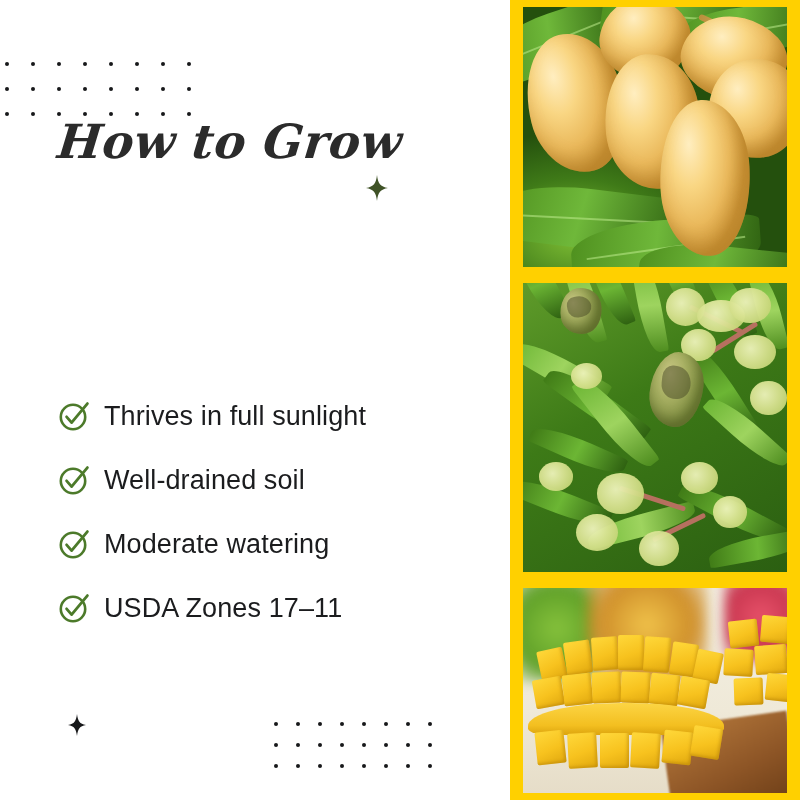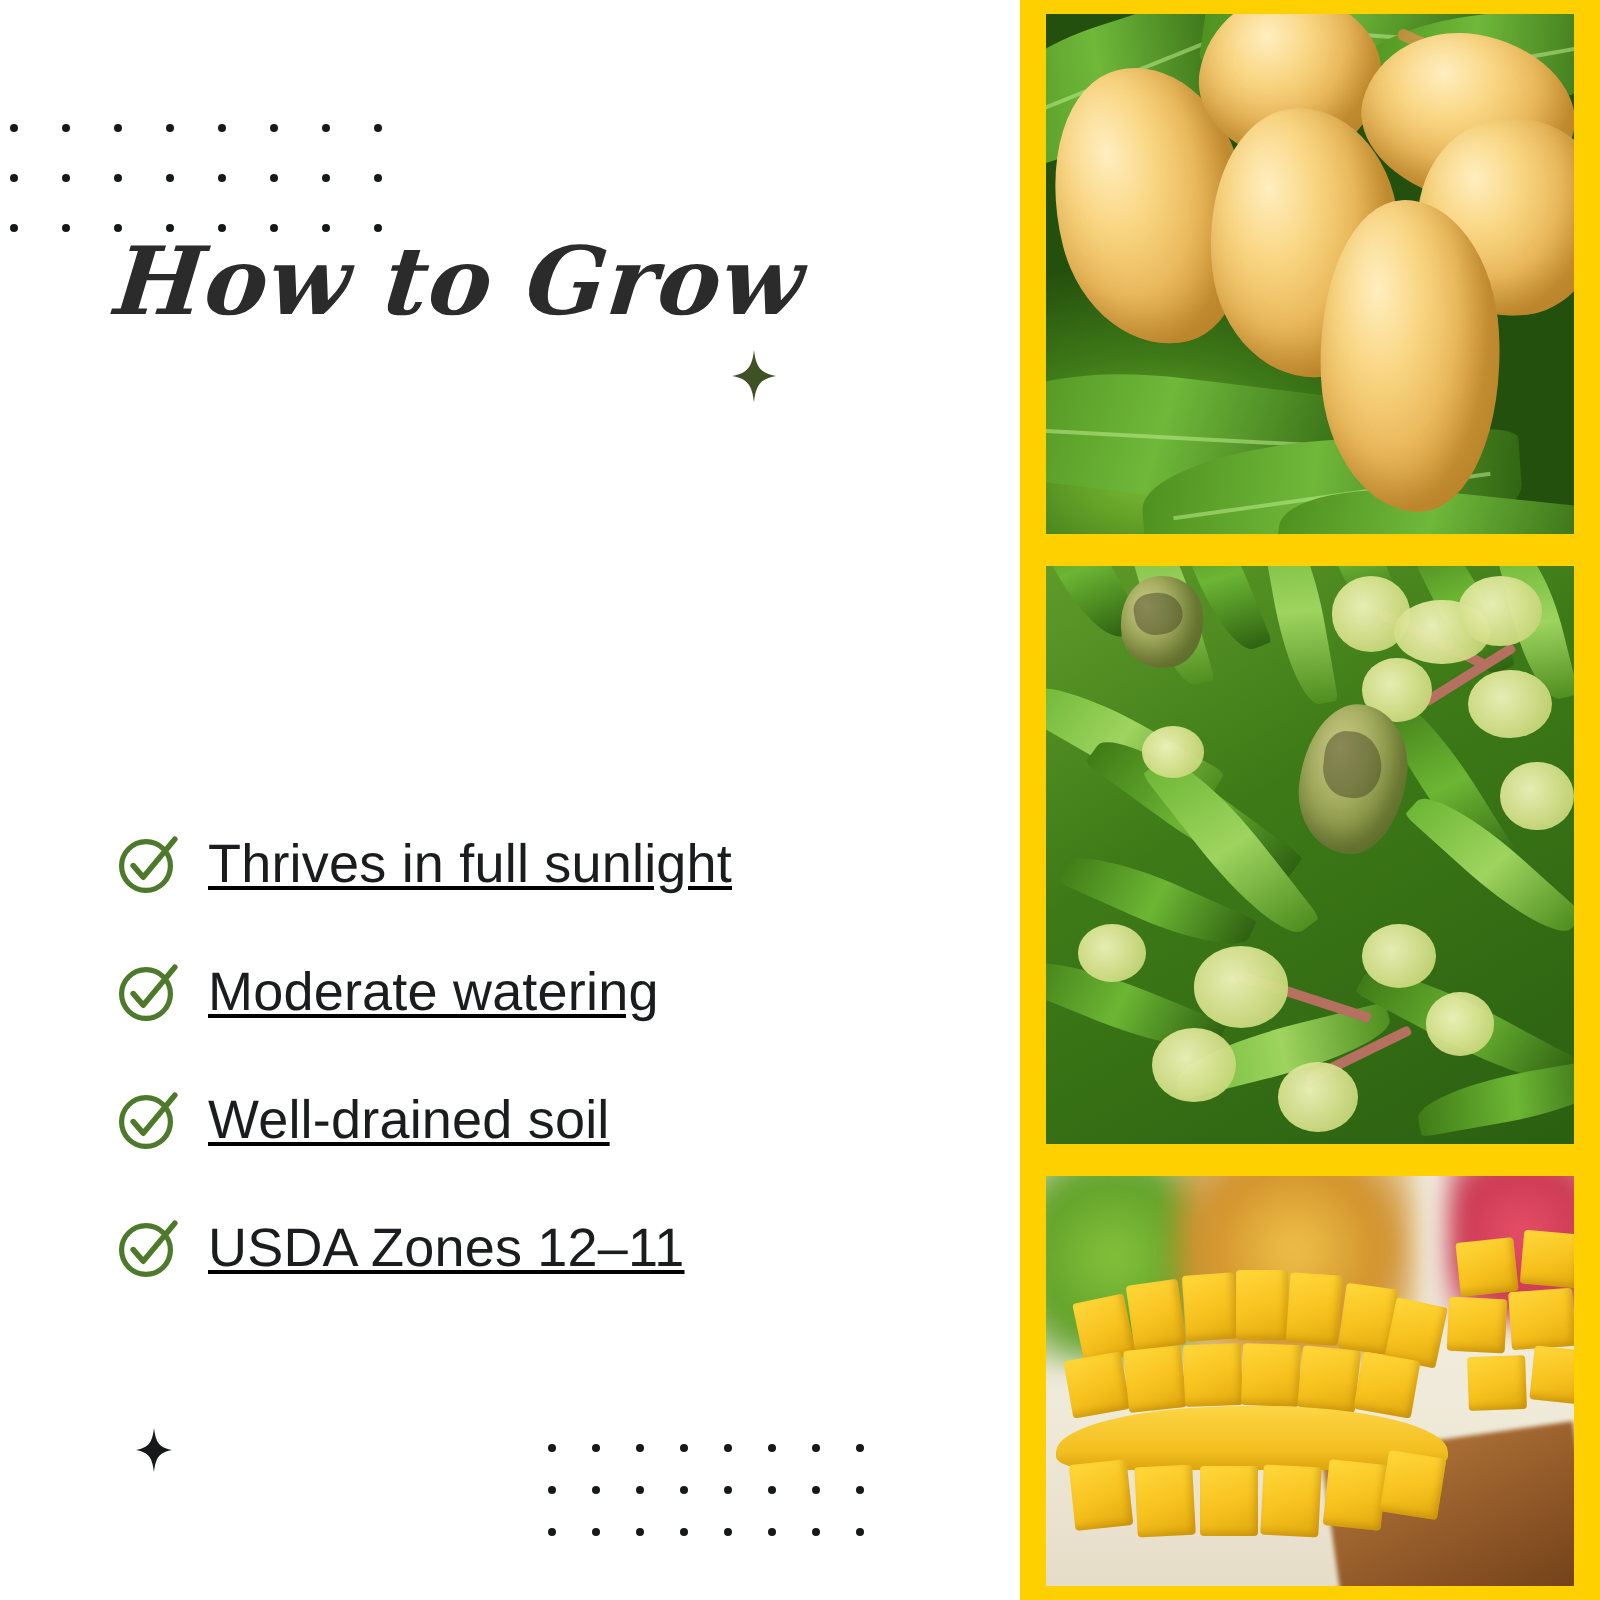--- a/index.html
+++ b/index.html
@@ -76,23 +76,22 @@
     line-height:1;
     letter-spacing:-0.5px;
     color:#D9A229;
     text-shadow:6px 7px 0px #f3e3c2;
     white-space:nowrap;
   }
 
   
   .bullets{
     position:absolute;
-    left:58px;top:400px;
+    left:58px;top:384px;
     width:430px;
-    text-decoration:underline;
   }
   .bullet-row{
     display:flex;
     align-items:center;
     height:64px;
   }
   .check-icon{
     flex:0 0 auto;
     width:32px;height:32px;
     margin-right:14px;
@@ -292,41 +291,41 @@
         <span class="bullet-label">Thrives in full sunlight</span>
       </div>
 
       <div class="bullet-row">
         <span class="check-icon">
           <svg width="32" height="32" viewBox="0 0 32 32" aria-hidden="true">
             <circle cx="15" cy="17" r="12.2" fill="none" stroke="#4C7A2A" stroke-width="2.6"></circle>
             <path d="M8.6 16.8 L13.6 22.6 L29.4 3.6" fill="none" stroke="#4C7A2A" stroke-width="2.8" stroke-linecap="round" stroke-linejoin="round"></path>
           </svg>
         </span>
-        <span class="bullet-label">Moderate watering</span>
+        <span class="bullet-label">Well-drained soil</span>
       </div>
 
       <div class="bullet-row">
         <span class="check-icon">
           <svg width="32" height="32" viewBox="0 0 32 32" aria-hidden="true">
             <circle cx="15" cy="17" r="12.2" fill="none" stroke="#4C7A2A" stroke-width="2.6"></circle>
             <path d="M8.6 16.8 L13.6 22.6 L29.4 3.6" fill="none" stroke="#4C7A2A" stroke-width="2.8" stroke-linecap="round" stroke-linejoin="round"></path>
           </svg>
         </span>
-        <span class="bullet-label">Well-drained soil</span>
+        <span class="bullet-label">Moderate watering</span>
       </div>
 
       <div class="bullet-row">
         <span class="check-icon">
           <svg width="32" height="32" viewBox="0 0 32 32" aria-hidden="true">
             <circle cx="15" cy="17" r="12.2" fill="none" stroke="#4C7A2A" stroke-width="2.6"></circle>
             <path d="M8.6 16.8 L13.6 22.6 L29.4 3.6" fill="none" stroke="#4C7A2A" stroke-width="2.8" stroke-linecap="round" stroke-linejoin="round"></path>
           </svg>
         </span>
-        <span class="bullet-label">USDA Zones 12–11</span>
+        <span class="bullet-label">USDA Zones 17–11</span>
       </div>
 
     </div>
 
     <div class="sparkle" id="sparkle-bottom">
       <svg width="18" height="22" viewBox="0 0 18 22" aria-hidden="true">
         <path d="M9 0 C9.9 7.2 11.6 9.8 18 11 C11.6 12.2 9.9 14.8 9 22 C8.1 14.8 6.4 12.2 0 11 C6.4 9.8 8.1 7.2 9 0 Z" fill="#17181a"></path>
       </svg>
     </div>
 

